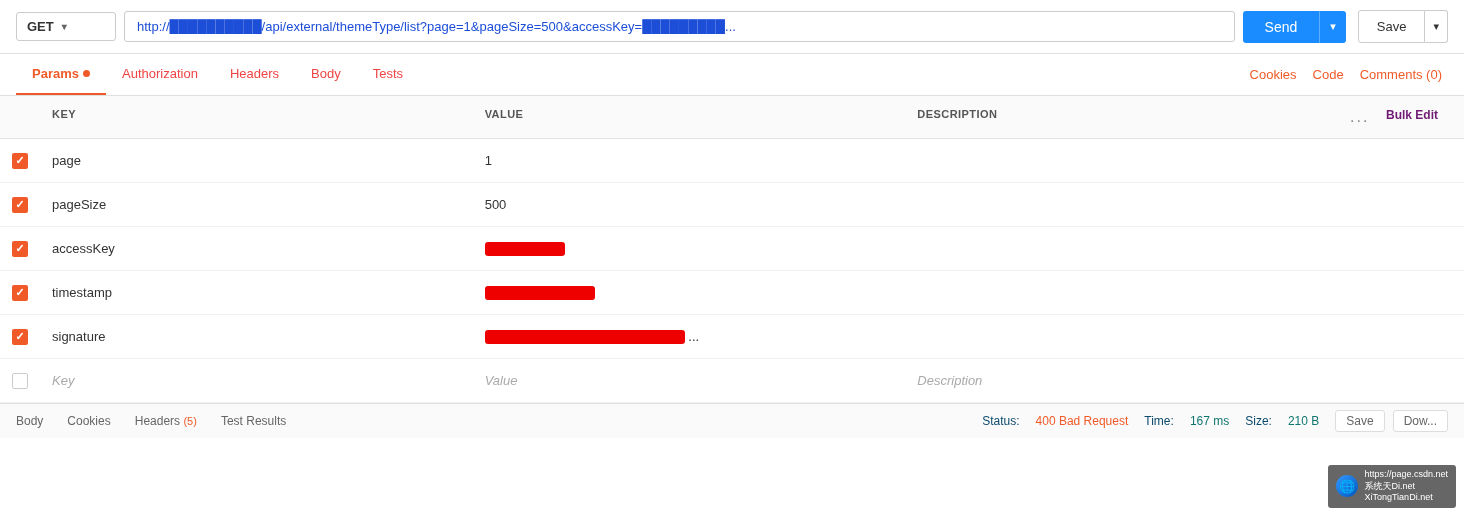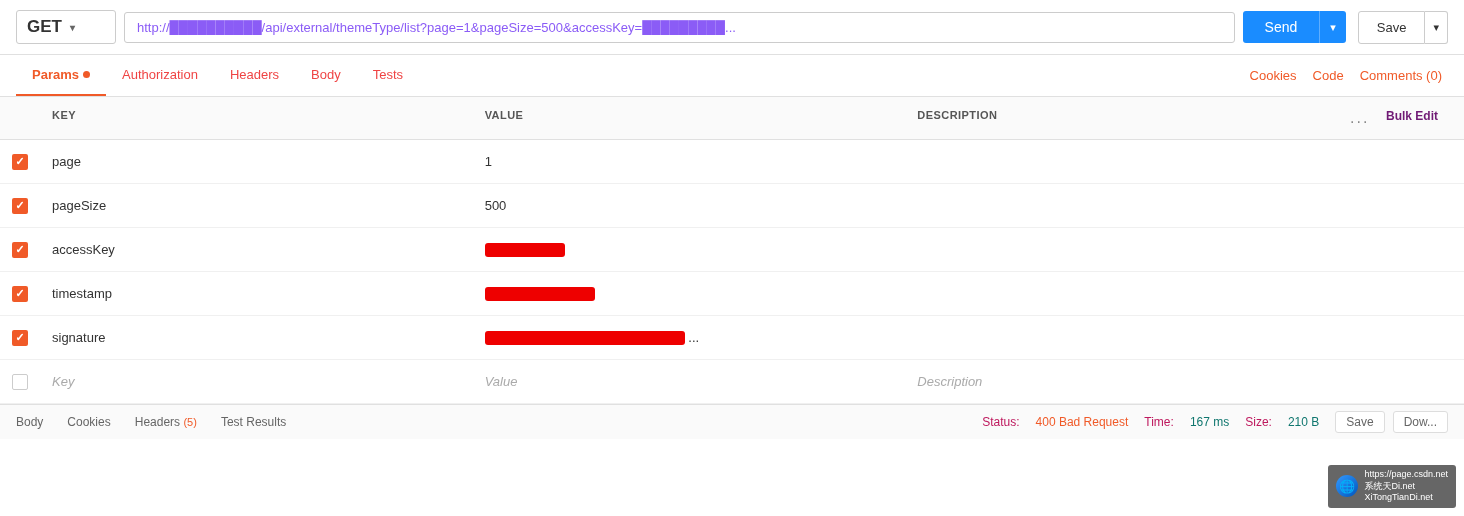--- a/index.html
+++ b/index.html
@@ -26,34 +26,34 @@
       border: 1px solid #ccc;
       border-radius: 3px;
       padding: 6px 10px;
       cursor: pointer;
       background: #fff;
       gap: 8px;
       min-width: 100px;
     }
     .method-select span {
       font-weight: 600;
-      font-size: 17px;
+      font-size: 13px;
     }
     .method-select .chevron {
       color: #666;
       font-size: 10px;
     }
 
     .url-input {
       flex: 1;
       border: 1px solid #ccc;
       border-radius: 3px;
       padding: 7px 12px;
       font-size: 13px;
-      color: #8b5cf6;
+      color: #1d4ed8;
       outline: none;
     }
 
     .send-btn-group {
       display: flex;
       align-items: stretch;
     }
     .send-btn {
       background: #1a8cff;
       color: #fff;
@@ -268,21 +268,21 @@
       font-size: 11px;
       color: #f05a28;
     }
     .status-section {
       margin-left: auto;
       display: flex;
       gap: 16px;
       align-items: center;
       font-size: 12px;
     }
-    .status-label { color: #be185d; }
+    .status-label { color: #0c4a6e; }
     .status-value-bad { color: #f05a28; }
     .status-value-ok { color: #0f766e; }
     .bottom-actions {
       display: flex;
       gap: 8px;
       margin-left: 16px;
     }
     .bottom-action-btn {
       font-size: 12px;
       color: #666;

